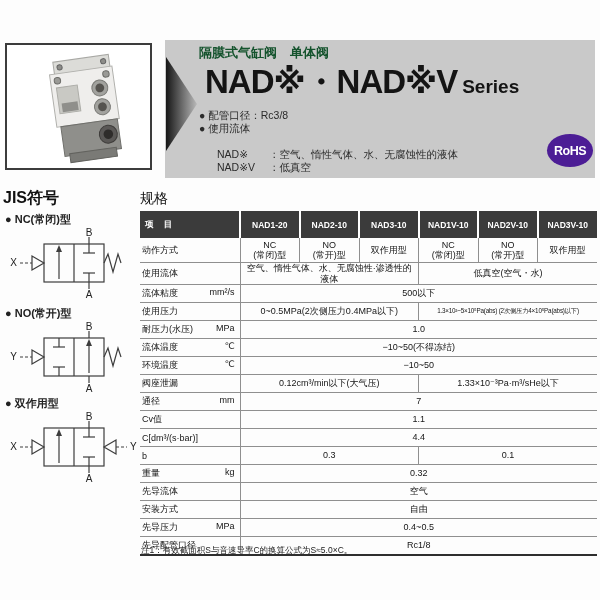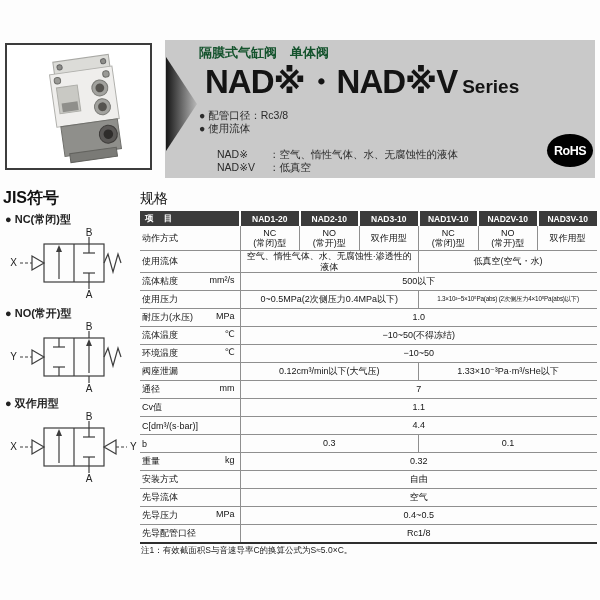--- a/index.html
+++ b/index.html
@@ -10,36 +10,36 @@
   }
   
   .band{position:absolute;left:165px;top:40px;width:430px;height:138px;background:#c9c9c9;}
   .band .subtitle{position:absolute;left:34px;top:4px;font-size:13px;font-weight:bold;color:#14532d;}
   .band .title{position:absolute;left:28px;top:20px;white-space:nowrap;margin-left:12px;}
   .band .title .main{font-size:33px;font-weight:bold;letter-spacing:-1px;color:#141414;}
   .band .title .suffix{font-size:19px;font-weight:bold;margin-left:5px;color:#141414;}
   .band .bullets{position:absolute;left:34px;top:69px;font-size:10.5px;line-height:13px;color:#2b2b2b;}
   .band .fluid{position:absolute;left:52px;top:108px;font-size:10.5px;line-height:13px;color:#2b2b2b;}
   .fluid-name{display:inline-block;width:52px;}
-  .rohs{position:absolute;left:382px;top:94px;width:46px;height:33px;background:#000000;
+  .rohs{position:absolute;left:382px;top:94px;width:46px;height:33px;background:#4c1d95;
         border-radius:50%;display:flex;align-items:center;justify-content:center;}
   .rohs span{color:#fff;font-size:12.5px;font-weight:bold;letter-spacing:-0.5px;}
   
   .tri{position:absolute;left:166px;top:57px;}
   
   .photo{position:absolute;left:5px;top:43px;width:147px;height:127px;background:#fff;border:2px solid #3c3c3c;box-sizing:border-box;}
   
   .jis-head{position:absolute;left:3px;top:188px;font-size:16px;font-weight:bold;color:#111;}
   .jis-label{position:absolute;font-size:11px;font-weight:bold;color:#222;white-space:nowrap;}
   .jis-sym{position:absolute;}
   .jis-sym svg text{font-size:10px;fill:#222;font-family:"Liberation Sans","DejaVu Sans",sans-serif;}
   
   .spec-head{position:absolute;left:140px;top:190px;font-size:14px;font-weight:normal;color:#111;}
   table.spec{position:absolute;left:140px;top:211px;width:457px;border-collapse:collapse;table-layout:fixed;}
-  table.spec th{background:#3b3b3b;color:#fff;font-size:8.5px;font-weight:bold;height:15px;padding:0 2px;text-align:center;}
+  table.spec th{background:#3b3b3b;color:#fff;font-size:8.5px;font-weight:bold;height:15px;padding:6px 2px;text-align:center;}
   table.spec th.item-h{text-align:left;padding-left:5px;letter-spacing:4px;}
   table.spec th + th{border-left:2px solid #fff;}
   table.spec td{font-size:9px;height:17px;padding:0 2px;border-bottom:1px solid #8f8f8f;color:#151515;}
   table.spec tr.tall td{height:24px;}
   table.spec tr:last-child td{border-bottom:2px solid #2e2e2e;}
   td.lbl{text-align:left;padding-left:4px;}
   td.lbl .unit{float:right;padding-right:3px;}
   td.val{text-align:center;border-left:1px solid #8f8f8f;white-space:pre-line;line-height:10.5px;}
   td.val.small{font-size:6.3px;letter-spacing:-0.2px;}
   .note{position:absolute;left:141px;top:545px;font-size:8.5px;color:#222;}
@@ -255,28 +255,28 @@
       <tr>
         <td class="lbl"><span>b</span></td>
         <td class="val" colspan="3">0.3</td>
         <td class="val" colspan="3">0.1</td>
       </tr>
       <tr>
         <td class="lbl"><span>重量</span><span class="unit">kg</span></td>
         <td class="val" colspan="6">0.32</td>
       </tr>
       <tr>
+        <td class="lbl"><span>先导流体</span></td>
+        <td class="val" colspan="6">空气</td>
+      </tr>
+      <tr>
         <td class="lbl"><span>安装方式</span></td>
         <td class="val" colspan="6">自由</td>
       </tr>
       <tr>
-        <td class="lbl"><span>先导流体</span></td>
-        <td class="val" colspan="6">空气</td>
-      </tr>
-      <tr>
         <td class="lbl"><span>先导压力</span><span class="unit">MPa</span></td>
         <td class="val" colspan="6">0.4~0.5</td>
       </tr>
       <tr>
         <td class="lbl"><span>先导配管口径</span></td>
         <td class="val" colspan="6">Rc1/8</td>
       </tr>
     </tbody>
 </table>
 

